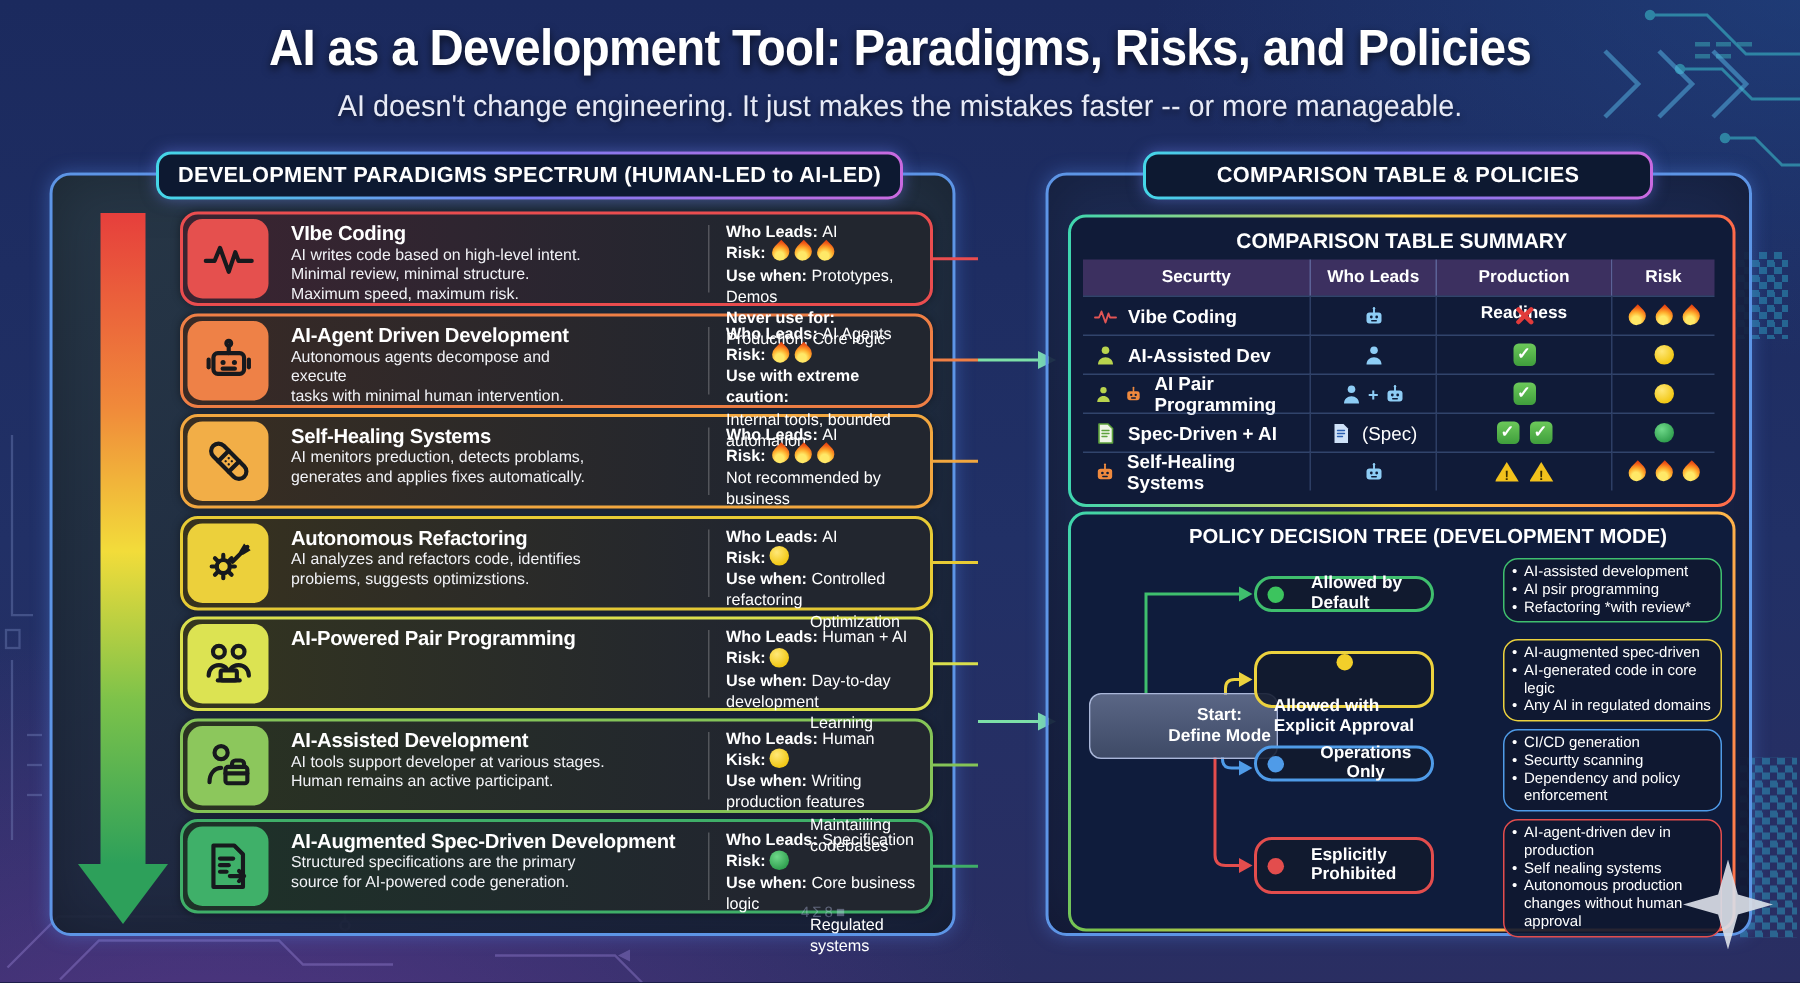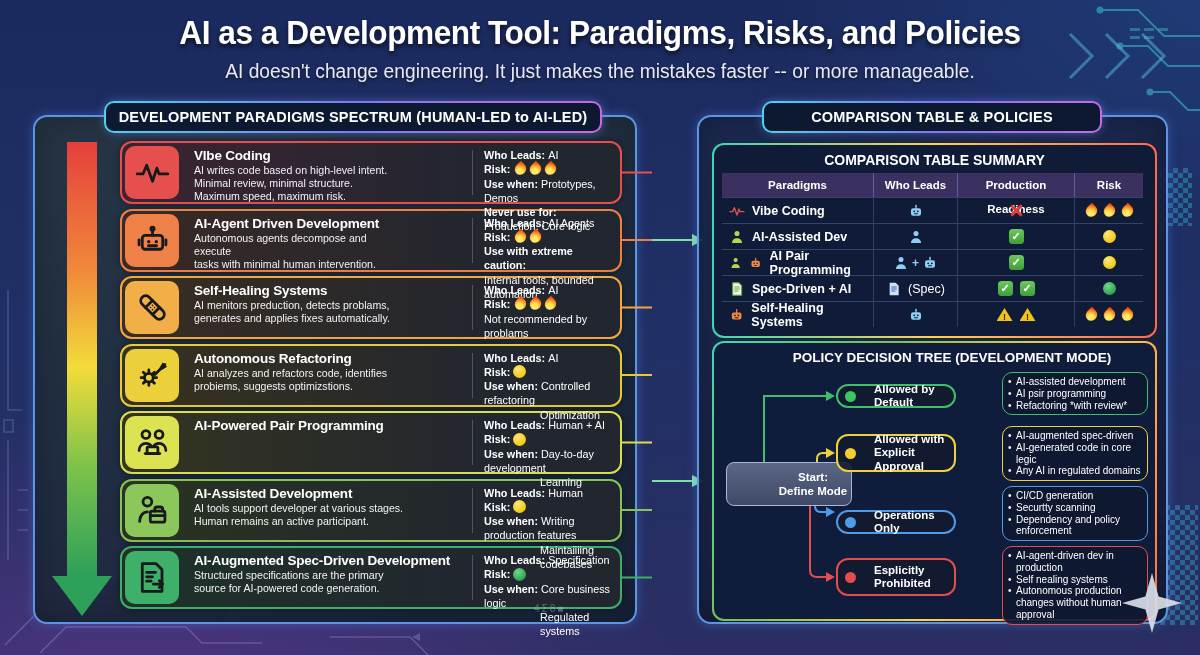--- a/index.html
+++ b/index.html
@@ -254,21 +254,21 @@
         </div>
         <div class="c-mid">
           <div class="c-title">Self-Healing Systems</div>
           <div class="c-desc">AI menitors preduction, detects problams,
 generates and applies fixes automatically.</div>
         </div>
         <div class="c-div"></div>
         <div class="c-right">
           <div class="d-line"><b>Who Leads: </b><span>AI</span></div>
           <div class="d-line"><b>Risk: </b><span class="ic ic-flame"></span><span class="ic ic-flame"></span><span class="ic ic-flame"></span></div>
-          <div class="d-line"><span>Not recommended by problams</span></div>
+          <div class="d-line"><span>Not recommended by business</span></div>
         </div>
       </div>
       <div class="card" style="border-color: rgb(231, 203, 53); background: linear-gradient(90deg, rgb(56, 50, 30) 0%, rgb(34, 38, 47) 75%);">
         <div class="chip" style="background: rgb(236, 208, 59);">
           <span class="ic ic-svg">
             <svg viewBox="0 0 24 24">
               <circle cx="9.5" cy="13.5" r="3"></circle>
               <path d="M9.5 8.2v2.3M9.5 16.5v2.3M4.2 13.5h2.3M12.5 13.5h2.3M5.7 9.7l1.6 1.6M11.7 15.7l1.6 1.6M5.7 17.3l1.6-1.6M11.7 11.3l1.6-1.6"></path>
               <path d="M20.5 4.5l-6.8 6.8"></path>
               <path class="f" d="M19 3l3 3-3.6 2.2L16.8 6.6z"></path>
@@ -391,21 +391,21 @@
 
   <div class="panel panel-right"></div>
   <div class="pill" style="left:762px;top:101px;width:336px;">
     <div>COMPARISON TABLE &amp; POLICIES</div>
   </div>
 
   <div class="gbox tablebox">
     <div class="inner">
       <div class="t-title">COMPARISON TABLE SUMMARY</div>
       <div class="t-head">
-          <div>Paradigms</div>
+          <div>Securtty</div>
           <div>Who Leads</div>
           <div>Production Readiness</div>
           <div>Risk</div>
         </div>
       <div>
           <div class="t-row">
             <div class="c1">
               <span class="ic ic-svg" style="color: rgb(226, 85, 85);">
                 <svg viewBox="0 0 24 24">
                   <path d="M1.5 13h4l2.5-6 4 11 3-9 1.5 4h6"></path>
@@ -598,31 +598,31 @@
       <div id="treenodes">
           <div class="tnode" style="top: 41px; height: 24px; border-color: rgb(63, 191, 110);">
             <span class="dot" style="background: rgb(60, 196, 94);"></span>
             <span style="white-space: pre-line;">Allowed by Default</span>
           </div>
           <div class="tres" style="top: 29px; min-height: 42px; border-color: rgb(63, 191, 110);">
             <div>AI-assisted development</div>
             <div>AI psir programming</div>
             <div>Refactoring *with review*</div>
           </div>
-          <div class="tnode" style="top: 91px; height: 38px; border-color: rgb(236, 210, 62);">
+          <div class="tnode" style="top: 91px; height: 38px; border-color: rgb(236, 210, 62); flex-direction: column;">
             <span class="dot" style="background: rgb(242, 207, 42);"></span>
             <span style="white-space: pre-line;">Allowed with
 Explicit Approval</span>
           </div>
           <div class="tres" style="top: 83px; min-height: 42px; border-color: rgb(236, 210, 62);">
             <div>AI-augmented spec-driven</div>
             <div>AI-generated code in core legic</div>
             <div>Any AI in regulated domains</div>
           </div>
-          <div class="tnode" style="top: 167px; height: 24px; border-color: rgb(79, 155, 232);">
+          <div class="tnode" style="top: 154px; height: 24px; border-color: rgb(79, 155, 232); text-align: center;">
             <span class="dot" style="background: rgb(79, 155, 232);"></span>
             <span style="white-space: pre-line;">Operations Only</span>
           </div>
           <div class="tres" style="top: 143px; min-height: 49px; border-color: rgb(79, 155, 232);">
             <div>CI/CD generation</div>
             <div>Securtty scanning</div>
             <div>Dependency and policy enforcement</div>
           </div>
           <div class="tnode" style="top: 215px; height: 38px; border-color: rgb(227, 77, 77);">
             <span class="dot" style="background: rgb(227, 77, 77);"></span>

